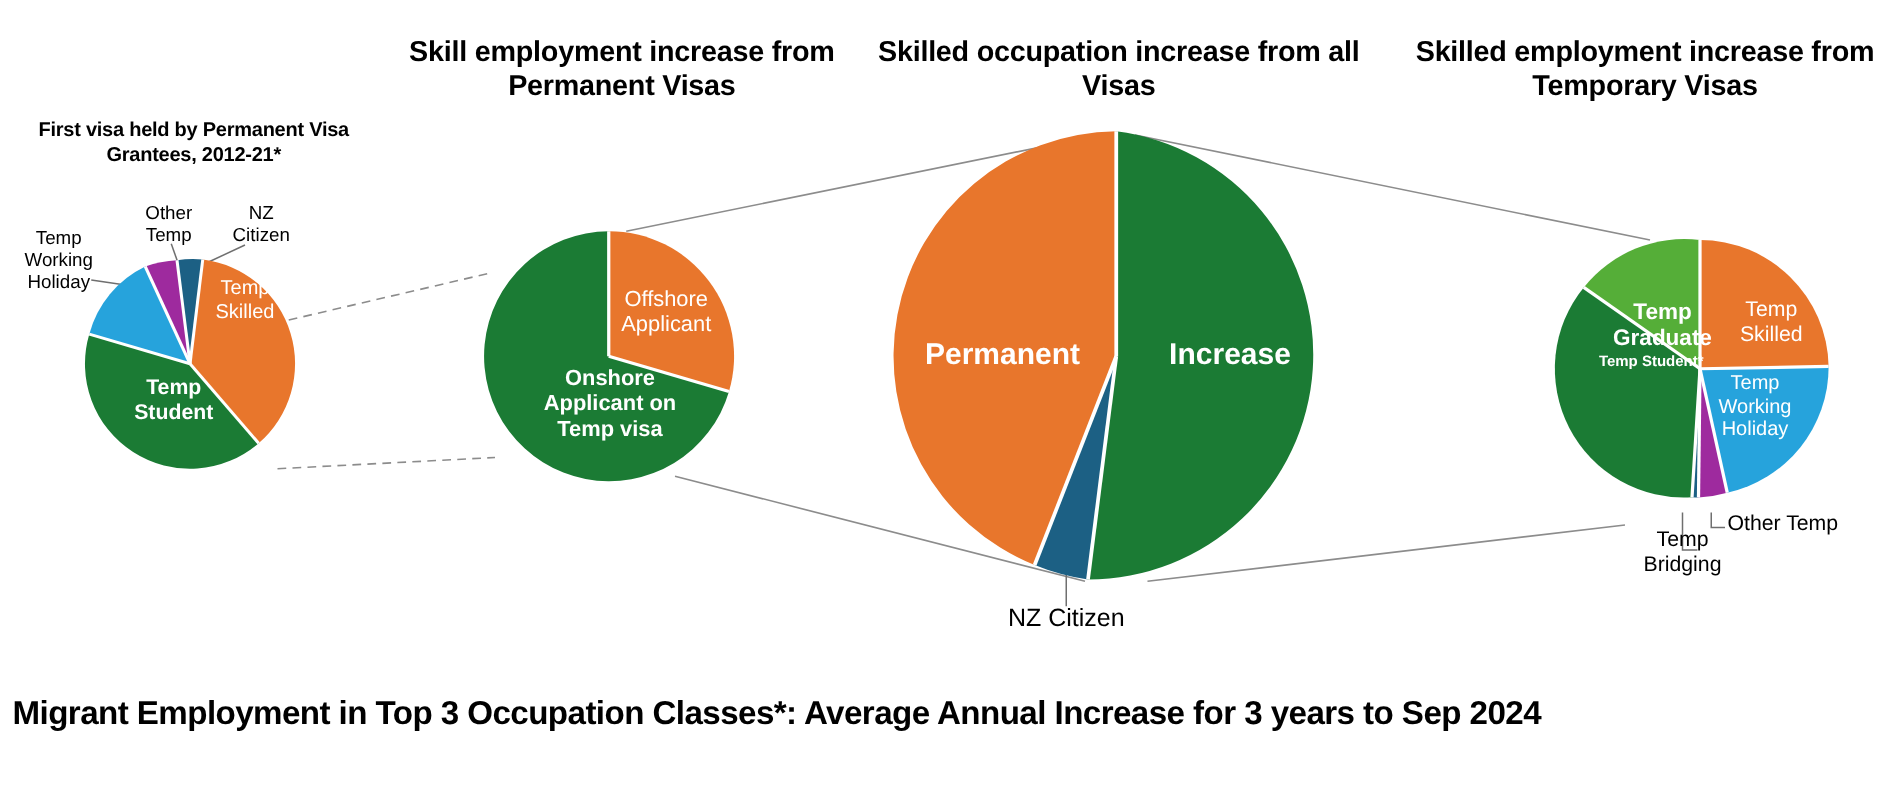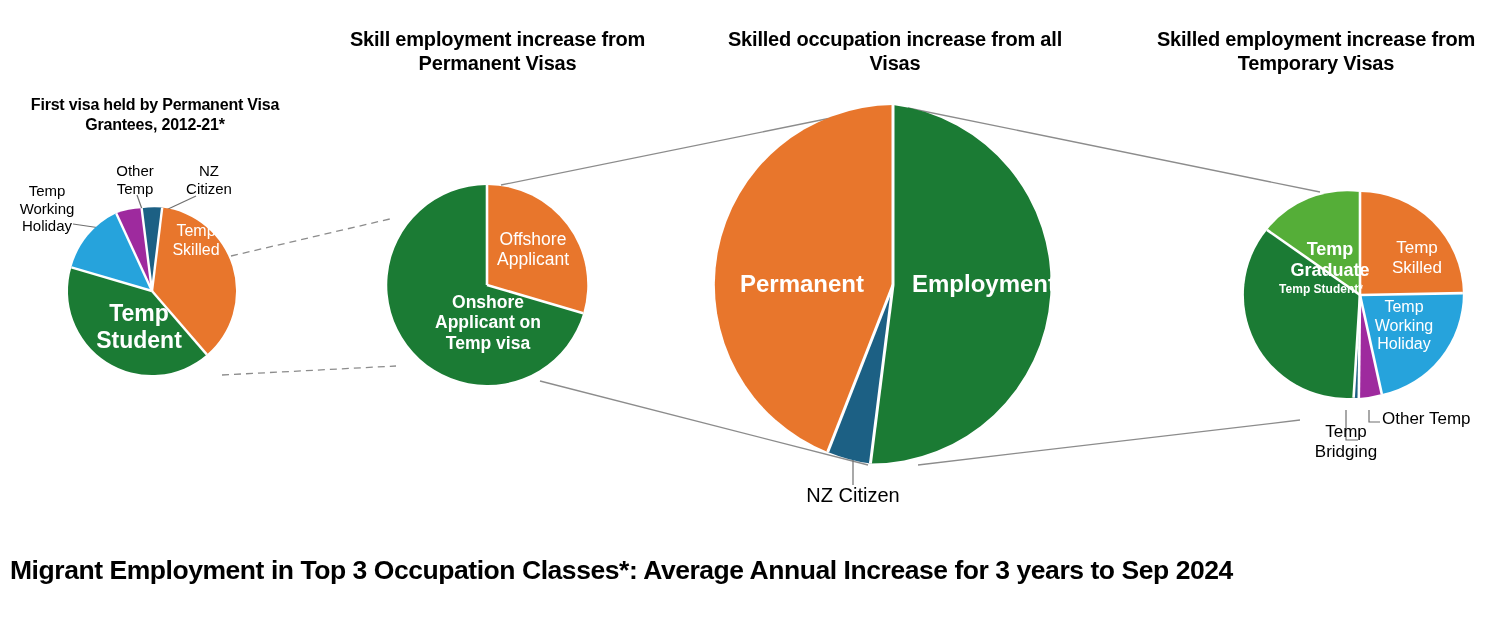--- a/index.html
+++ b/index.html
@@ -2,21 +2,21 @@
 <html><head>
 <meta charset="utf-8">
 <style>
   html,body{margin:0;padding:0;background:#ffffff;}
   body{width:1504px;height:633px;position:relative;overflow:hidden;
        font-family:"Liberation Sans","DejaVu Sans",sans-serif;color:#0d0d0d;}
   #stage{position:absolute;inset:0;}
   svg#canvas{position:absolute;left:0;top:0;width:1504px;height:633px;}
 
   .panel-title{position:absolute;text-align:center;font-weight:bold;
-               font-size:20px;line-height:1.18;letter-spacing:-0.2px;color:#000;}
+               font-size:23px;line-height:1.18;letter-spacing:-0.2px;color:#000;}
   .panel-title.small{font-size:16px;line-height:1.25;}
 
   .lbl{position:absolute;font-size:17px;line-height:1.2;color:#000;text-align:center;}
   .lbl.sm{font-size:15px;line-height:1.18;}
   .lbl.lg{font-size:20px;}
 
   .slice-label{position:absolute;text-align:center;color:#ffffff;font-weight:bold;
                line-height:1.16;pointer-events:none;}
 
   .footer-title{position:absolute;left:10px;top:555px;width:1490px;
@@ -114,27 +114,27 @@
 
   <div class="panel-title" style="left:700px;top:28px;width:390px;">Skilled occupation increase from all Visas</div>
 
   <div class="panel-title" style="left:1130px;top:28px;width:372px;">Skilled employment increase from Temporary Visas</div>
 
   <div class="lbl sm" style="left:8px;top:182px;width:78px;">Temp Working Holiday</div>
   <div class="lbl sm" style="left:104px;top:162px;width:62px;">Other Temp</div>
   <div class="lbl sm" style="left:178px;top:162px;width:62px;">NZ Citizen</div>
 
   <div class="slice-label" style="left:158px;top:222px;width:76px;font-size:16px;font-weight:normal;">Temp Skilled</div>
-  <div class="slice-label" style="left:94px;top:300px;width:90px;font-size:23px;">Temp Student</div>
+  <div class="slice-label" style="left:94px;top:300px;width:90px;font-size:17px;">Temp Student</div>
 
   <div class="slice-label" style="left:483px;top:229px;width:100px;font-size:17.5px;font-weight:normal;">Offshore Applicant</div>
   <div class="slice-label" style="left:412px;top:292px;width:152px;font-size:17.5px;">Onshore Applicant on Temp  visa</div>
 
   <div class="slice-label" style="left:722px;top:270px;width:160px;font-size:24px;">Permanent</div>
-  <div class="slice-label" style="left:905px;top:270px;width:158px;font-size:24px;">Employment</div>
+  <div class="slice-label" style="left:905px;top:270px;width:158px;font-size:24px;">Increase</div>
   <div class="lbl lg" style="left:753px;top:483px;width:200px;">NZ Citizen</div>
 
   <div class="slice-label" style="left:1270px;top:195px;width:120px;font-size:18px;margin-top:44px;">Temp Graduate</div>
   <div class="slice-label" style="left:1377px;top:238px;width:80px;font-size:17px;font-weight:normal;">Temp Skilled</div>
   <div class="slice-label" style="left:1266px;top:283px;width:110px;font-size:12px;">Temp Student*</div>
   <div class="slice-label" style="left:1369px;top:298px;width:70px;font-size:16px;font-weight:normal;">Temp Working Holiday</div>
 
   <div class="lbl" style="left:1296px;top:422px;width:100px;">Temp Bridging</div>
   <div class="lbl" style="left:1382px;top:409px;width:120px;text-align:left;">Other Temp</div>
 

